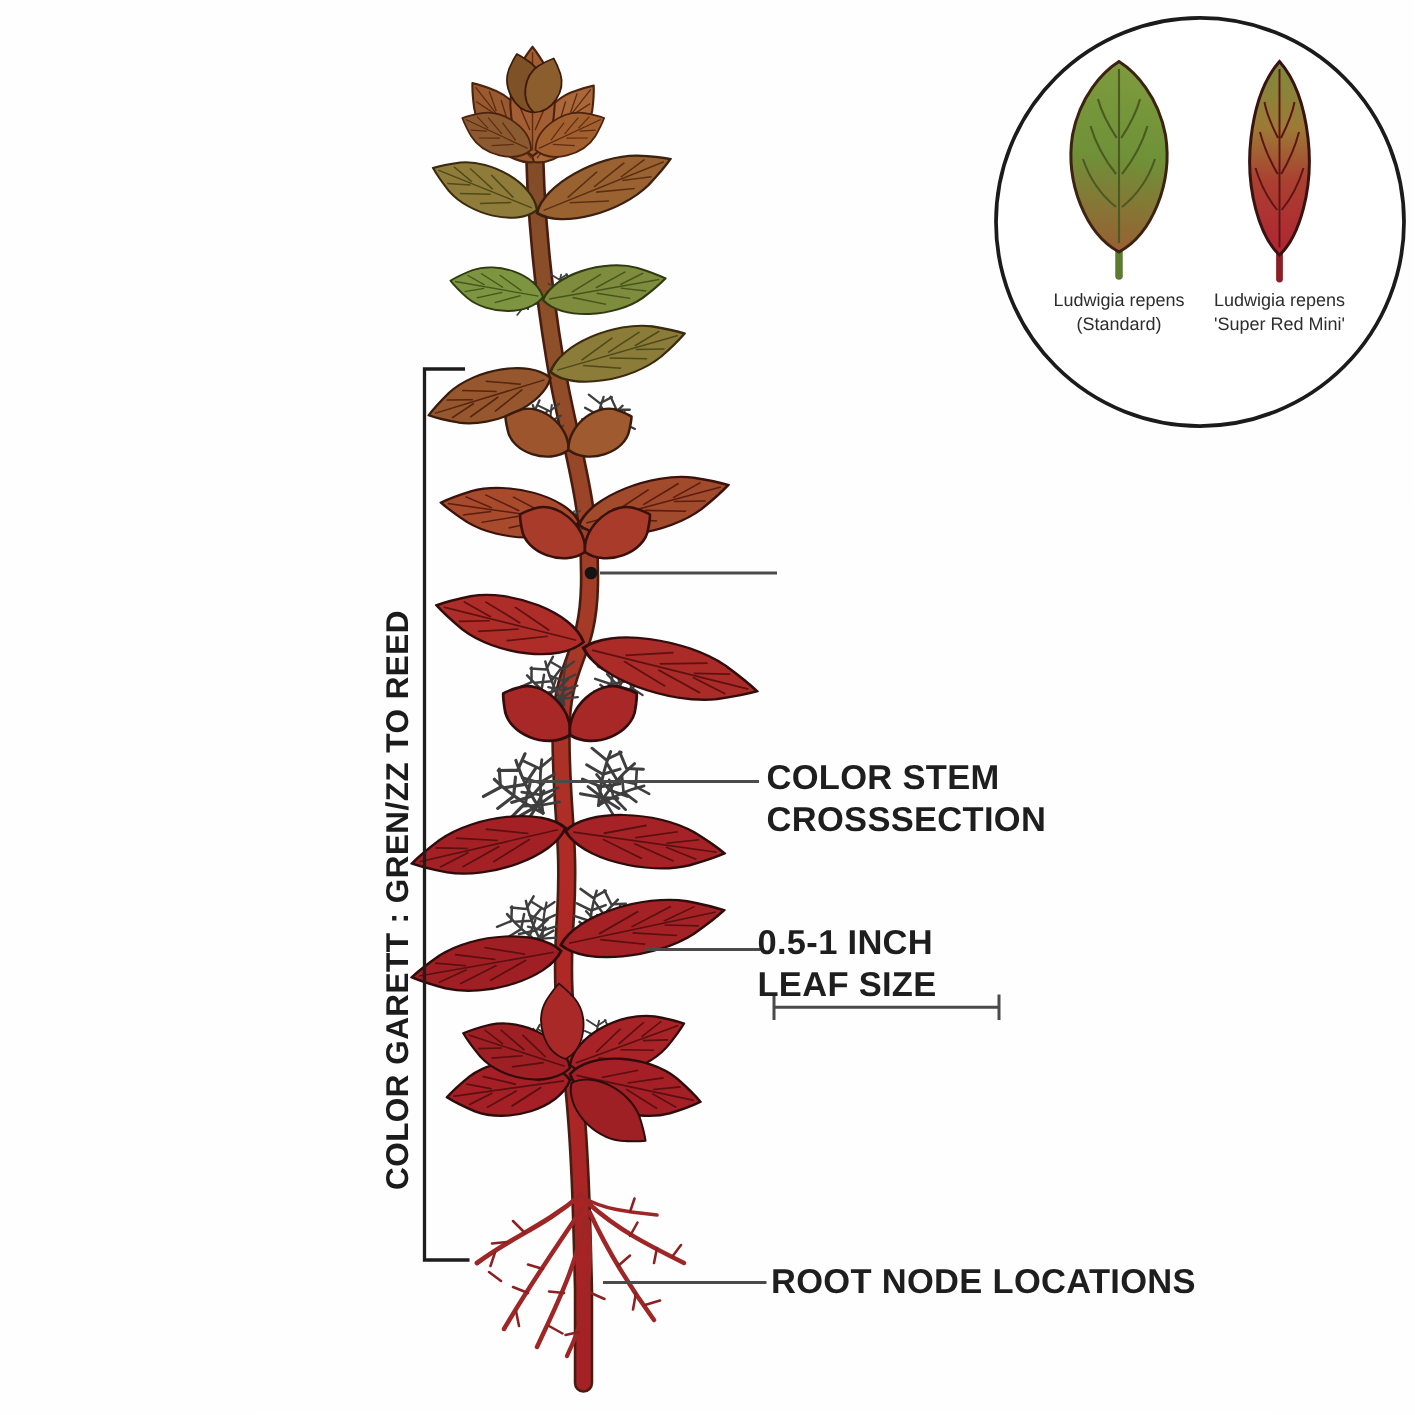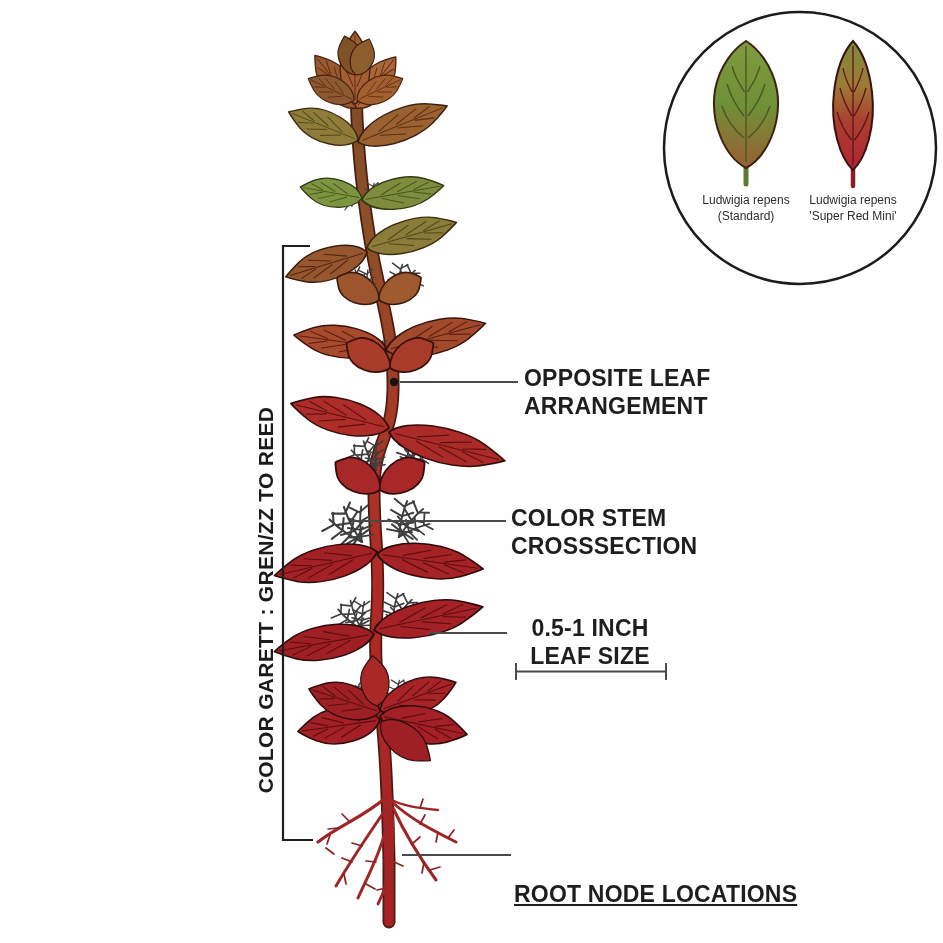--- a/index.html
+++ b/index.html
@@ -8,22 +8,22 @@
     background:#fefefe; overflow:hidden;
     font-family:"Liberation Sans", sans-serif;
   }
   .canvas svg.art { position:absolute; inset:0; }
   .callout {
     position:absolute; font-weight:bold; font-size:23px; line-height:28px;
     color:#1e1e1e; white-space:pre-line; letter-spacing:0.2px;
   }
   #label-opposite { left:524px; top:364px; }
   #label-square   { left:511px; top:504px; }
-  #label-size     { left:505px; top:614px; width:170px; text-align:center; }
-  #label-root     { left:514px; top:880px;text-decoration:underline; }
+  #label-size     { left:505px; top:614px; width:170px; }
+  #label-root     { left:514px; top:840px; }
   #label-gradient {
     position:absolute; left:266px; top:600px;
     transform:translate(-50%,-50%) rotate(-90deg);
     white-space:nowrap; font-weight:bold; font-size:21px;
     letter-spacing:0.3px; color:#1b1b1b;
   }
   .inset-caption {
     position:absolute; top:193px; font-size:12px; line-height:1.3;
     color:#2d2d2d; text-align:center; white-space:pre-line;
   }
@@ -266,22 +266,20 @@
       <g transform="translate(853,184)">
         <line x1="0" y1="2" x2="0" y2="-18" stroke="#8c1f26" stroke-width="4.5" stroke-linecap="round"></line>
         <g transform="translate(0,-14)">
           <path d="M0,0 C-13,-12 -23,-44 -19,-78 C-16,-104 -8,-120 0,-129 C8,-120 16,-104 19,-78 C23,-44 13,-12 0,0 Z" fill="url(#miniGrad)" stroke="#3a1210" stroke-width="2"></path>
           <path fill="none" stroke="#5e1414" stroke-width="1.3" d="M0,-5 L0,-124 M-1.5,-30 C-8,-38 -13,-48 -16,-58 M1.5,-30 C8,-38 13,-48 16,-58 M-1.2,-54 C-7,-64 -11,-74 -13,-82 M1.2,-54 C7,-64 11,-74 13,-82 M-1,-78 C-6,-88 -9,-96 -10,-102 M1,-78 C6,-88 9,-96 10,-102"></path>
         </g>
       </g>
     </g>
   </svg>
 
-  <div class="callout" id="label-opposite">OPPOSITE LEAF
-ARRANGEMENT</div>
 
   <div class="callout" id="label-square">COLOR STEM
 CROSSSECTION</div>
 
   <div class="callout" id="label-size">0.5-1 INCH
 LEAF SIZE</div>
 
   <div class="callout" id="label-root">ROOT NODE LOCATIONS</div>
 
   <div id="label-gradient">COLOR GARETT : GREN/ZZ TO REED</div>

